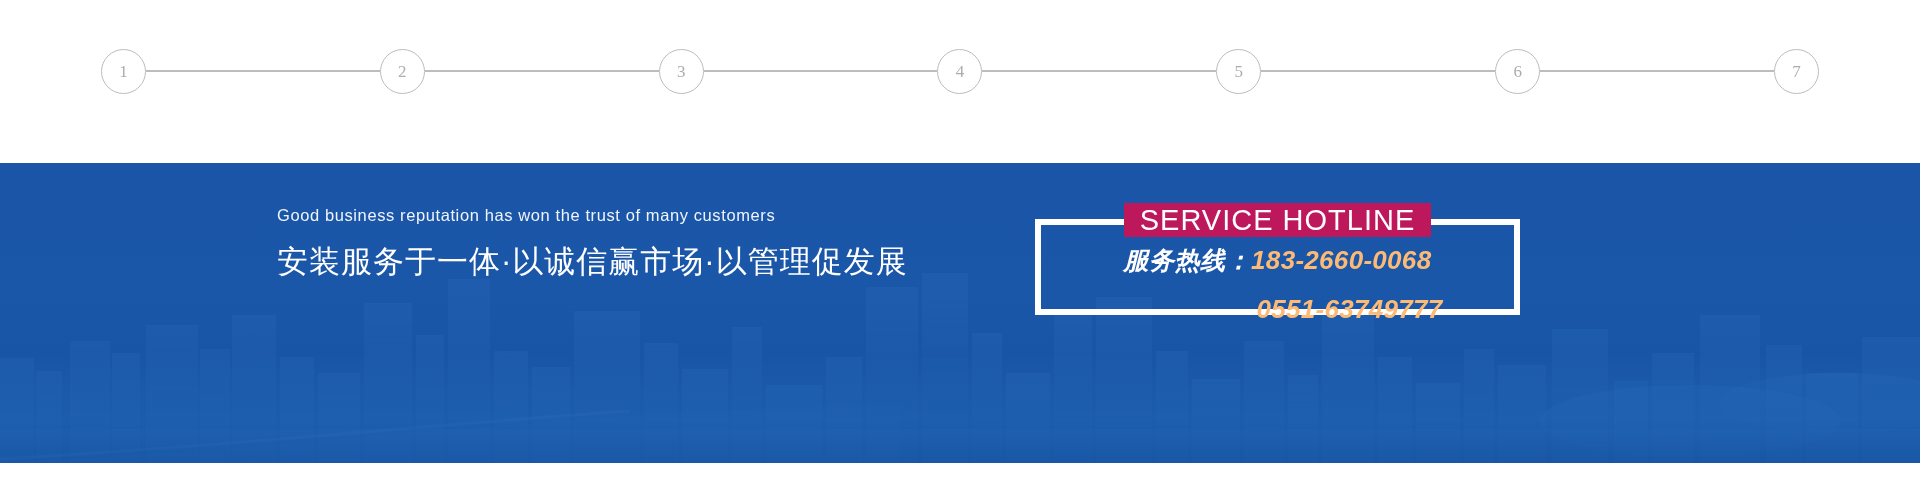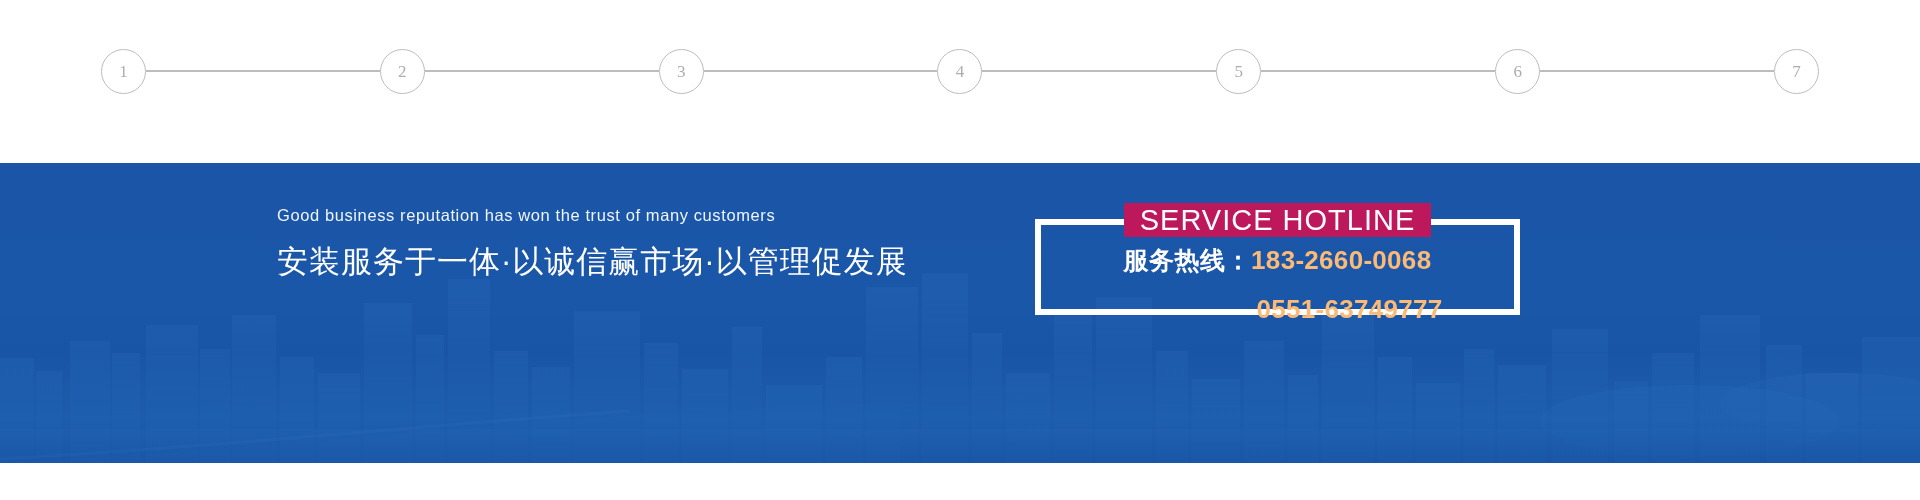--- a/index.html
+++ b/index.html
@@ -97,21 +97,21 @@
     padding:0 16px;
     font-size:29px; color:#ffffff; letter-spacing:1px;
     line-height:34px; white-space:nowrap; font-weight:400;
   }
   .hotline-body {
     position:absolute; left:0; top:44px; width:485px;
     text-align:center;
   }
   .hotline-row {
     display:flex; align-items:baseline; justify-content:center;
-    white-space:nowrap; line-height:1;
+    white-space:nowrap; line-height:1;font-style:italic;
   }
   .hotline-row + .hotline-row { margin-top:23px; }
   .hotline-label {
     font-size:25px; font-weight:bold; color:#ffffff; letter-spacing:.5px;
   }
   .hotline-num {
     font-size:26px; font-weight:bold; color:#fdba74; letter-spacing:.3px;
   }
   .hotline-spacer { display:inline-block; width:144px; }
 

